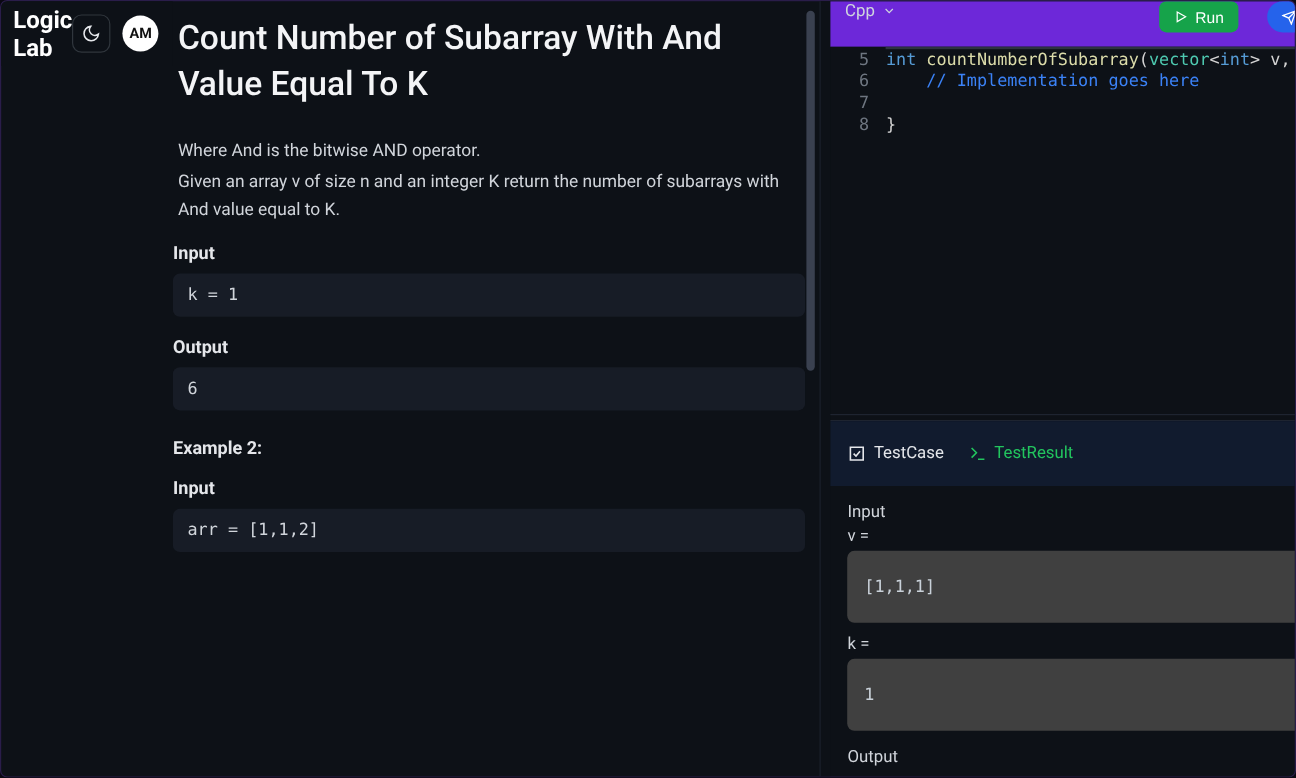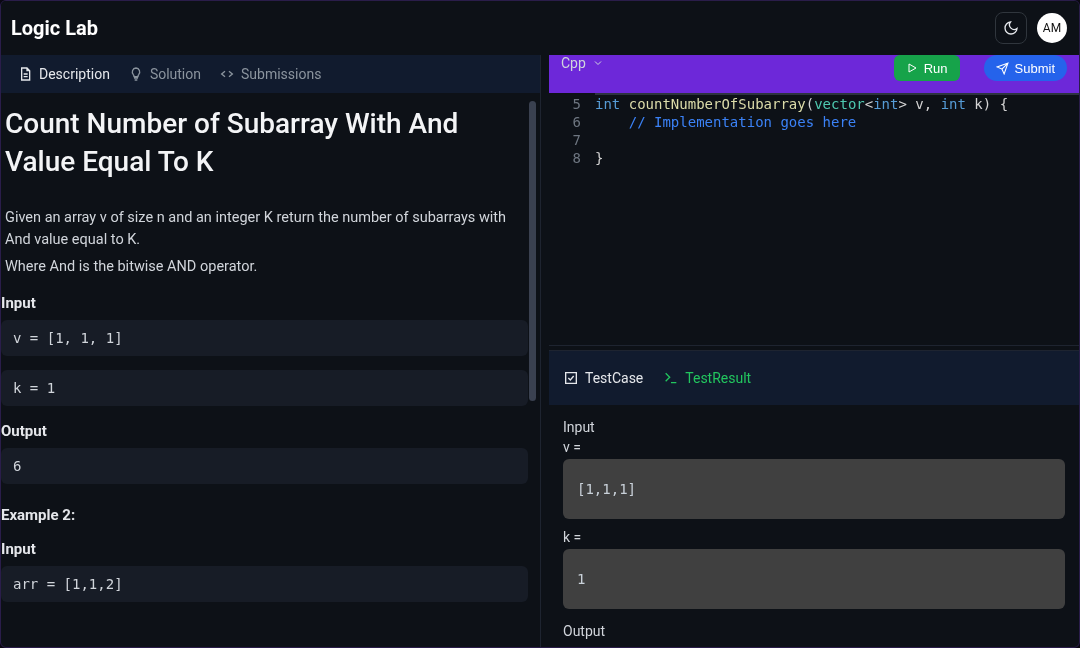--- a/index.html
+++ b/index.html
@@ -1,22 +1,22 @@
 <!DOCTYPE html>
 <html><head>
 <meta charset="utf-8">
 <style>
 * { margin:0; padding:0; box-sizing:border-box; }
 body { background:#0a0812; font-family:-apple-system,BlinkMacSystemFont,"Segoe UI",Roboto,sans-serif; color:#e5e7eb; width:1080px; height:648px; overflow:hidden; position:relative; }
-.app { width:1080px; height:648px; background:#0d1117; border:1px solid #2a1d4a; border-radius:6px; overflow:hidden; display:flex; flex-direction:column; }
+.app { width:1080px; height:648px; background:#0d1117; border:1px solid #2a1d4a; border-radius:6px; overflow:hidden; display:flex; }
 .topbar { height:54px; display:flex; align-items:center; justify-content:space-between; padding:0 12px 0 10px; background:#0d1117; }
 .brand { font-size:20px; font-weight:700; color:#fff; }
 .top-right { display:flex; align-items:center; gap:10px; }
 .theme-btn { width:32px; height:32px; border:1px solid #30363d; border-radius:8px; display:flex; align-items:center; justify-content:center; background:transparent; color:#e5e7eb; }
-.avatar { width:30px; height:30px; border-radius:50%; background:#fff; color:#111; font-size:12px; font-weight:400; display:flex; align-items:center; justify-content:center; }
+.avatar { width:30px; height:30px; border-radius:50%; background:#fff; color:#111; font-size:12px; font-weight:700; display:flex; align-items:center; justify-content:center; }
 .split { flex:1; display:flex; min-height:0; }
 .left { width:540px; display:flex; flex-direction:column; min-height:0; border-right:1px solid #1e2430; }
 .right { flex:1; display:flex; flex-direction:column; min-height:0; }
 .gutter { width:8px; background:#0d1117; }
 .tabs { height:38px; background:#111b2e; display:flex; align-items:center; gap:18px; padding:0 16px; flex-shrink:0; }
 .tab { display:flex; align-items:center; gap:6px; font-size:14px; color:#8b949e; cursor:pointer; }
 .tab.active { color:#e5e7eb; }
 .tab .ic { width:16px; height:16px; }
 .desc-body { flex:1; overflow:hidden; padding:0 18px 0 18px; position:relative; }
 .desc-scroll { position:absolute; top:0; left:0; right:12px; bottom:0; overflow:hidden; }
@@ -63,48 +63,27 @@
         <svg class="ic" viewBox="0 0 24 24" width="16" height="16">
             <path fill="none" stroke="currentColor" stroke-width="2" d="M21 12.8A9 9 0 1111.2 3a7 7 0 009.8 9.8z"></path>
           </svg>
       </div>
       <div class="avatar">AM</div>
     </div>
   </div>
 
   <div class="split">
     <div class="left">
-      <div class="tabs">
-        <div class="tab active">
-          <svg class="ic" viewBox="0 0 24 24">
-              <path fill="none" stroke="currentColor" stroke-width="2" d="M7 3h8l4 4v14H7zM15 3v4h4M10 12h6M10 16h6"></path>
-            </svg>
-          <span>Description</span>
-        </div>
-        <div class="tab">
-          <svg class="ic" viewBox="0 0 24 24">
-              <path fill="none" stroke="currentColor" stroke-width="2" d="M9 18h6M10 21h4M12 3a6 6 0 00-4 10c1 1 1 2 1 3h6c0-1 0-2 1-3a6 6 0 00-4-10z"></path>
-            </svg>
-          <span>Solution</span>
-        </div>
-        <div class="tab">
-          <svg class="ic" viewBox="0 0 24 24">
-              <path fill="none" stroke="currentColor" stroke-width="2" d="M9 8l-5 4 5 4M15 8l5 4-5 4"></path>
-            </svg>
-          <span>Submissions</span>
-        </div>
-      </div>
       <div class="desc-body">
         <div class="desc-scroll">
           <div class="title">Count Number of Subarray With And Value Equal To K</div>
+          <div class="para">Where And is the bitwise AND operator.</div>
           <div class="para">Given an array v of size n and an integer K return the number of subarrays with And value equal to K.</div>
-          <div class="para">Where And is the bitwise AND operator.</div>
 
           <div class="sub">Input</div>
-          <div class="codeblk">v = [1, 1, 1]</div>
           <div class="codeblk">k = 1</div>
           <div class="sub">Output</div>
           <div class="codeblk">6</div>
 
           <div class="sect">Example 2:</div>
           <div class="sub">Input</div>
           <div class="codeblk">arr = [1,1,2]</div>
 
         </div>
         <div class="scrollbar"></div>

